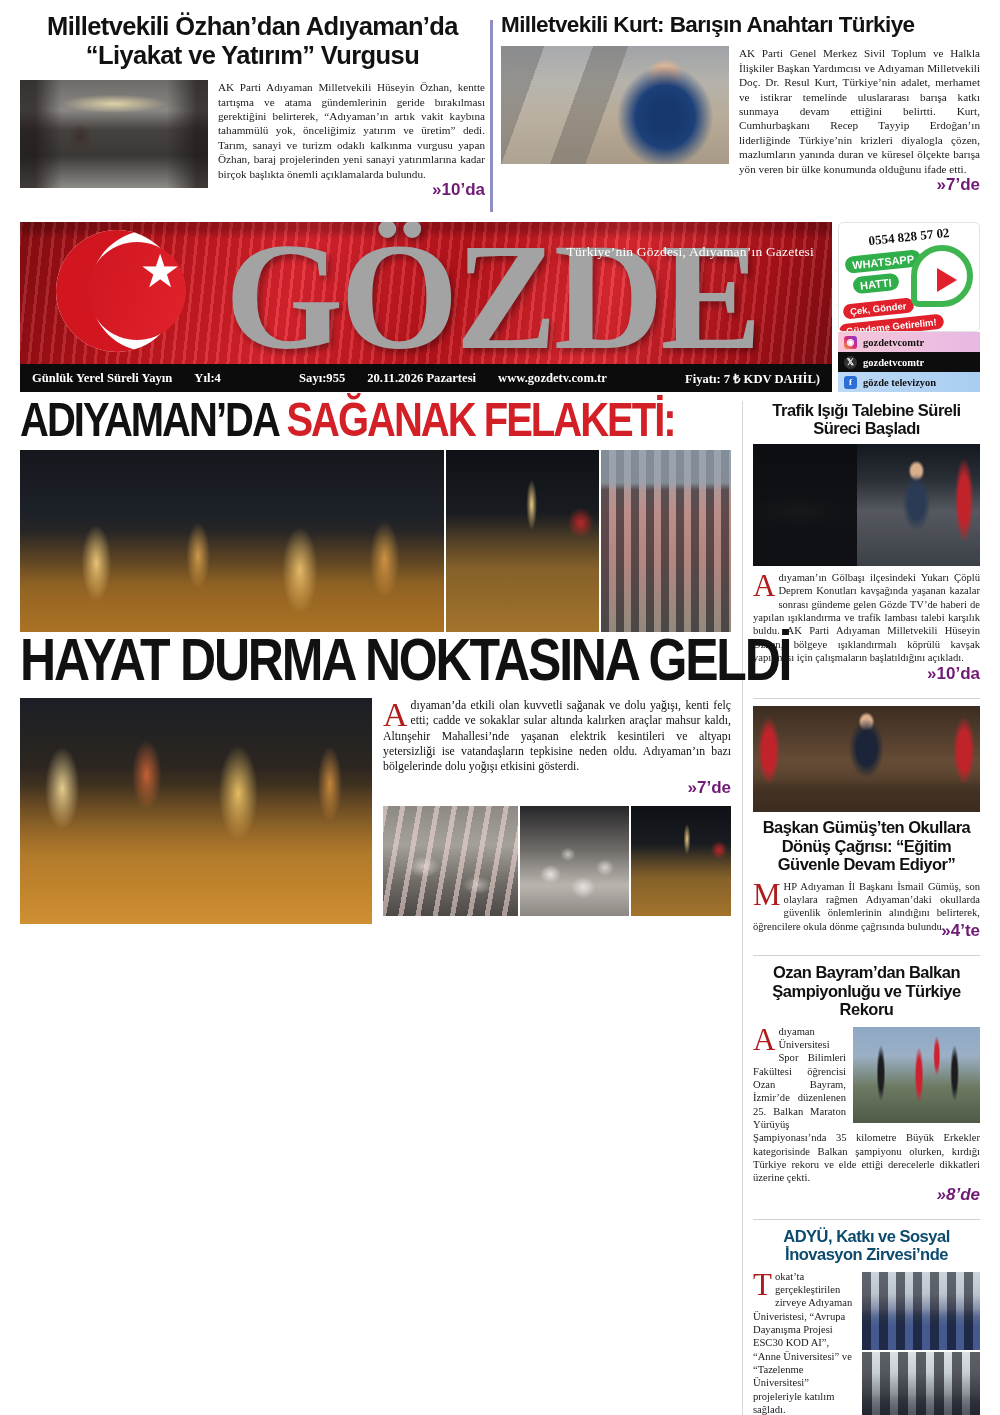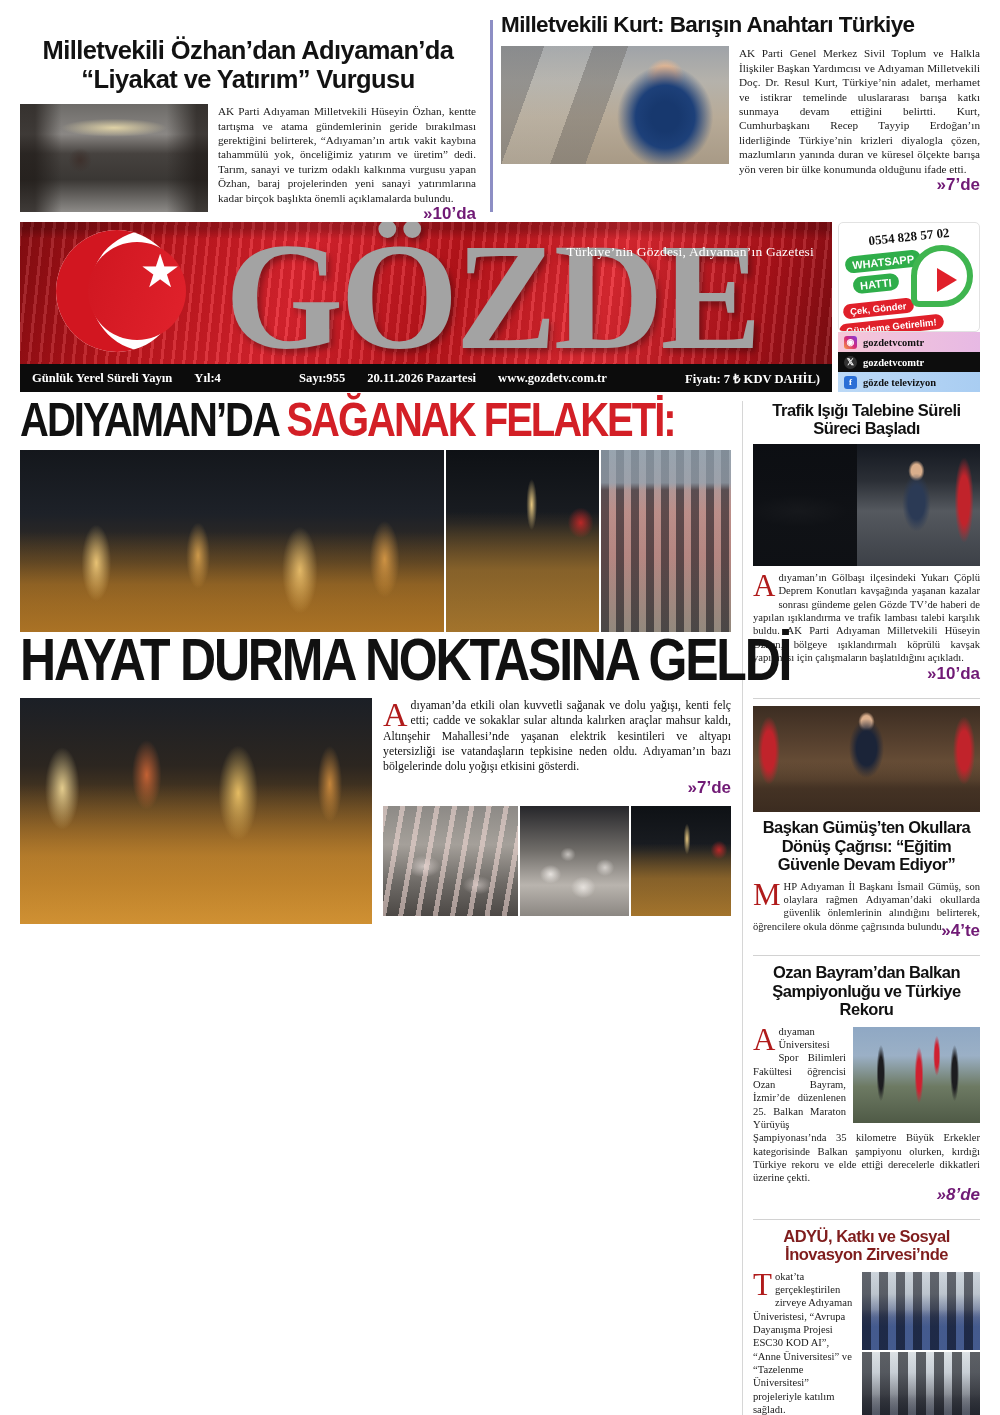--- a/index.html
+++ b/index.html
@@ -26,21 +26,21 @@
   }
   .jump {
     color: #701a75; font-family: "Liberation Sans", sans-serif;
     font-weight: bold; font-size: 17px; float: right;
     margin: -2px 0 0 6px; white-space: nowrap;
   }
   .hl-red { color: #d31f26; }
 
   
   .topstrip { display: flex; height: 218px; padding-top: 12px; }
-  .top-left { width: 470px; padding-right: 14px; margin-top: 24px; }
+  .top-left { width: 470px; padding-right: 5px; }
   .top-div { width: 3px; background: #8d8ec4; margin: 8px 8px 6px 0; }
   .top-right { flex: 1; }
   .top-left h1 {
     font-family: "Liberation Sans", sans-serif; font-weight: bold;
     font-size: 25.5px; line-height: 1.14; text-align: center;
     letter-spacing: -0.6px; color: #121212; margin-bottom: 10px;
   }
   .top-right h1 {
     font-family: "Liberation Sans", sans-serif; font-weight: bold;
     font-size: 22.5px; line-height: 1.12; text-align: left;
@@ -272,21 +272,21 @@
   }
   .strip3 { display: flex; gap: 2px; margin-top: 8px; height: 110px; }
 
   
   .card { padding-bottom: 7px; }
   .card h2 {
     font-family: "Liberation Sans", sans-serif; font-weight: bold;
     font-size: 16.5px; line-height: 1.12; text-align: center;
     letter-spacing: -0.5px; color: #111; margin-bottom: 6px;
   }
-  .card h2.red { color: #7f1d1d; text-align: center; }
+  .card h2.red { color: #0c4a6e; text-align: center; }
   .card .ph { width: 100%; }
   .card p { margin-top: 5px; }
   .hr { height: 1px; background: #d2d2d2; margin: 7px 0; }
   .wrapimg-r { float: right; margin: 2px 0 4px 7px; }
 </style>
 </head>
 <body>
 
 <div class="page">
 

